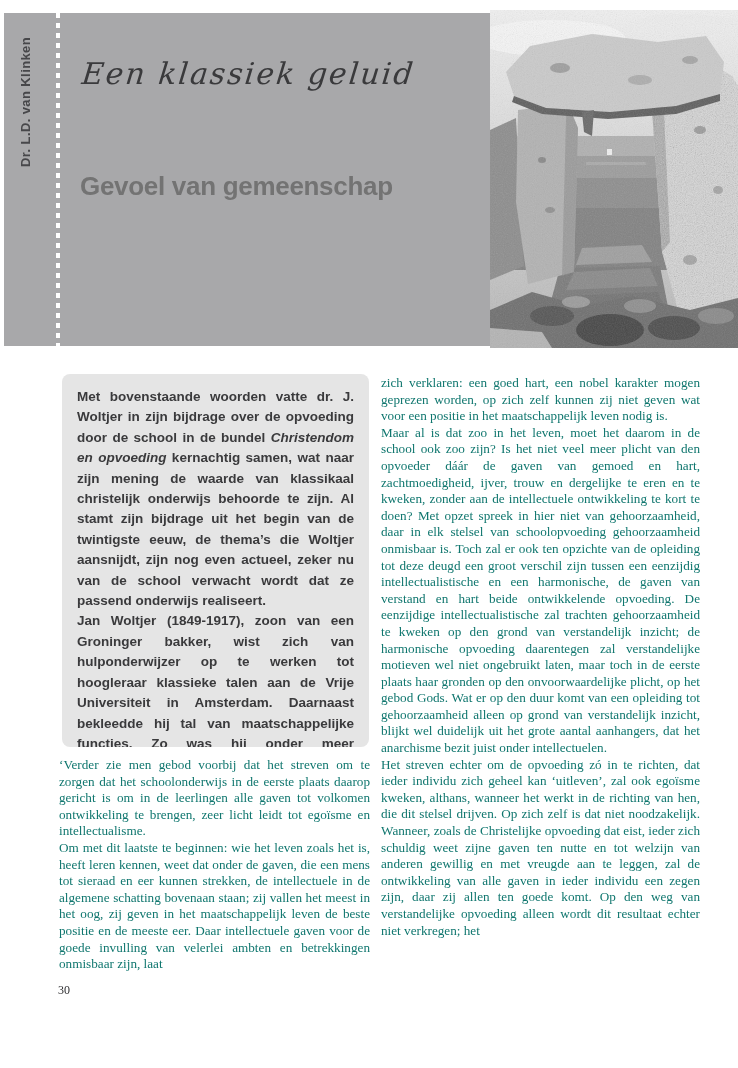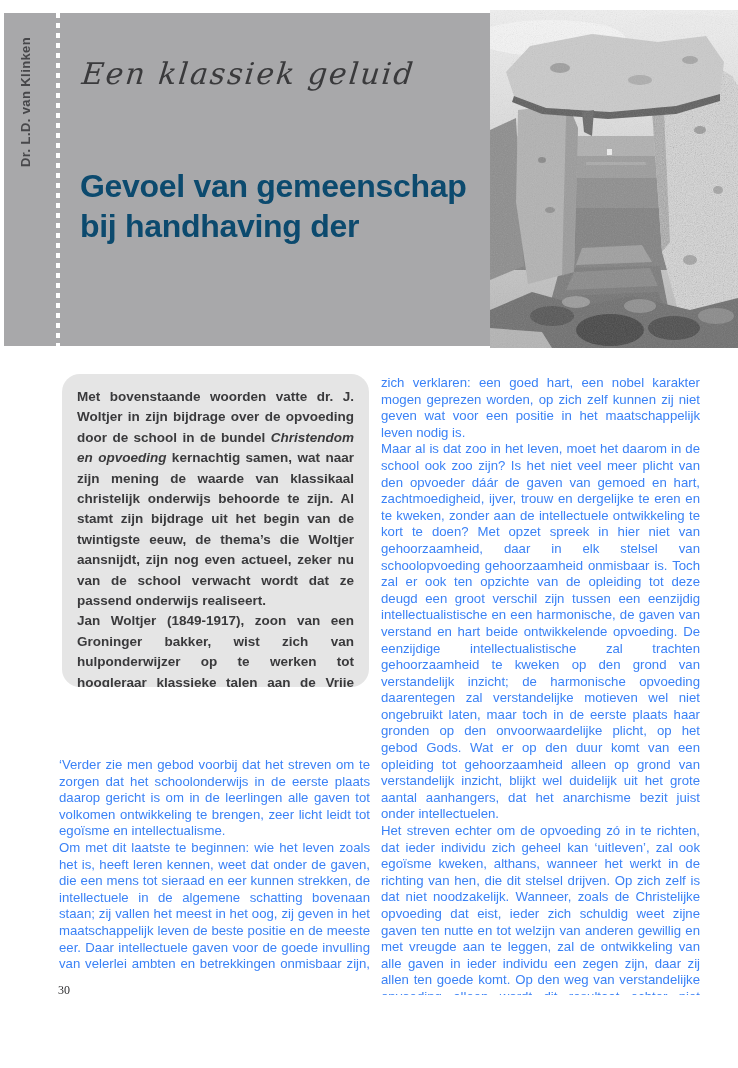--- a/index.html
+++ b/index.html
@@ -10,33 +10,33 @@
 
   .dotted-line{position:absolute;left:56px;top:13px;width:4px;height:333px;
     background-image:repeating-linear-gradient(to bottom,#ffffff 0px,#ffffff 5px,rgba(255,255,255,0) 5px,rgba(255,255,255,0) 10px);}
 
   .author{position:absolute;left:18px;top:167px;transform-origin:0 0;transform:rotate(-90deg);
     font-weight:bold;font-size:13px;letter-spacing:0.4px;color:#47474a;white-space:nowrap;}
 
   .kicker{position:absolute;left:82px;top:56px;font-family:"DejaVu Serif",serif;font-style:italic;
     font-size:30px;letter-spacing:2px;color:#3a3a3c;transform:skewX(-6deg);white-space:nowrap;}
 
-  .title{position:absolute;left:80px;top:166px;margin:0;font-size:32px;font-weight:bold;color:#0c4a6e;
+  .title{position:absolute;left:80px;top:166px;margin:0;font-size:26px;font-weight:bold;color:#737373;
     line-height:40px;letter-spacing:-0.3px;}
 
   .photo-frame{position:absolute;left:490px;top:10px;width:248px;height:338px;}
   .photo-frame svg{display:block;}
 
-  .intro-box{position:absolute;left:62px;top:374px;width:307px;height:313px;background:#e5e5e5;
-    border-radius:18px;padding:13px 15px;box-sizing:border-box;overflow:hidden;}
+  .intro-box{position:absolute;left:62px;top:374px;width:307px;height:373px;background:#e5e5e5;
+    border-radius:8px;padding:13px 15px;box-sizing:border-box;overflow:hidden;}
   .intro-box p{margin:0;font-size:13.5px;font-weight:bold;line-height:20.4px;text-align:justify;color:#3a3a3c;}
   .intro-box em{font-style:italic;}
 
-  .body-col{position:absolute;font-family:Liberation Sans, sans-serif;font-size:13.2px;line-height:16.6px;
-    text-align:justify;color:#3b82f6;overflow:hidden;}
+  .body-col{position:absolute;font-family:Liberation Serif, serif;font-size:13.2px;line-height:16.6px;
+    text-align:justify;color:#0f766e;overflow:hidden;}
   .body-col p{margin:0;}
   .col-left{left:59px;top:757px;width:311px;height:216px;}
   .col-right{left:381px;top:375px;width:319px;height:620px;}
 
   .page-number{position:absolute;left:58px;top:983px;font-family:"Liberation Serif",serif;
     font-size:12px;color:#2e2e30;}
 </style>
 </head>
 <body>
 
@@ -44,21 +44,21 @@
 
   <div class="header-band"></div>
 
   <div class="dotted-line"></div>
 
   <div class="author">Dr. L.D. van Klinken</div>
 
   <div class="kicker">Een klassiek geluid</div>
 
   <h1 class="title"><span>Gevoel van gemeenschap</span><br>
-    <span>bij handhaving der</span><br>
+    <br>
     </h1>
 
   <div class="photo-frame">
     <svg viewBox="0 0 248 338" width="248" height="338" xmlns="http://www.w3.org/2000/svg" role="img">
       <defs>
         <linearGradient id="sky" x1="0" y1="0" x2="0" y2="1">
           <stop offset="0" stop-color="#f0f0f0"></stop>
           <stop offset="0.5" stop-color="#d4d4d4"></stop>
           <stop offset="1" stop-color="#b5b5b5"></stop>
         </linearGradient>

